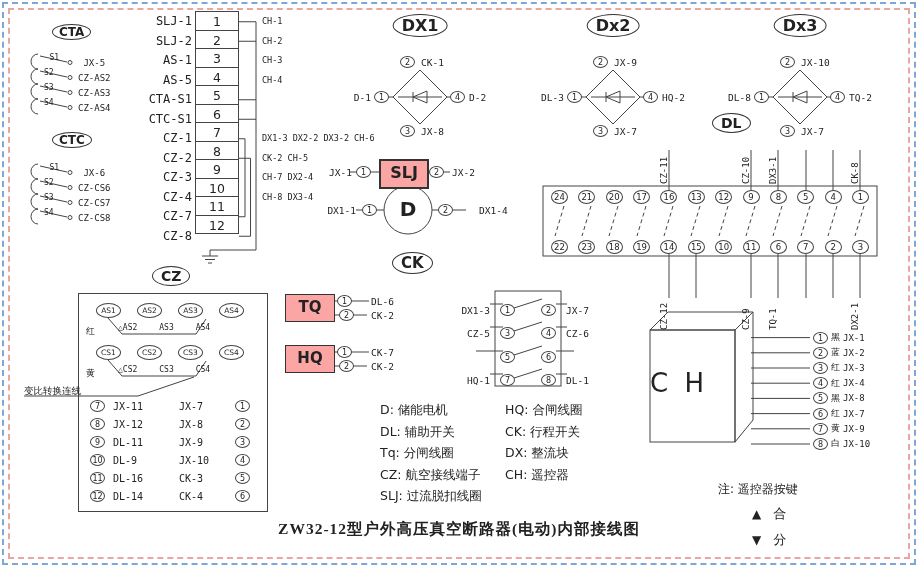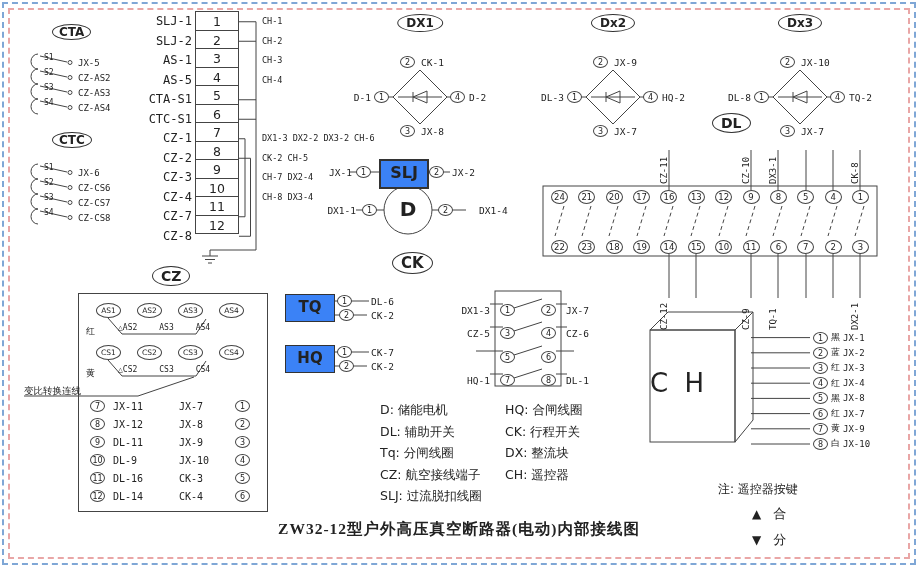--- a/index.html
+++ b/index.html
@@ -7,30 +7,30 @@
          font-family:"DejaVu Sans",sans-serif;color:#222;}
   .abs{position:absolute;}
   .border-outer{position:absolute;inset:2px;border:2px dashed #7fa7d6;pointer-events:none;}
   .border-inner{position:absolute;inset:8px;border:2px dashed #e9a6a6;pointer-events:none;}
   svg.wires{position:absolute;left:0;top:0;}
   .lbl{font-family:"DejaVu Sans Mono",monospace;font-size:9.5px;white-space:nowrap;}
   .pin{display:inline-block;min-width:15px;height:12px;line-height:11px;border:1px solid #444;
        border-radius:50%;font-size:8px;text-align:center;background:#fff;padding:0 1px;
        box-sizing:border-box;font-family:"DejaVu Sans",sans-serif;}
   .comp-ellipse{display:inline-block;border:1.6px solid #333;border-radius:50%;padding:1px 8px;
-       font-weight:bold;font-size:12px;background:#fff;}
+       font-weight:bold;font-size:16px;background:#fff;}
   
   .tb-cell{width:44px;height:19.5px;line-height:19.5px;border:1px solid #444;margin-top:-1px;
        text-align:center;font-size:12.5px;background:#fff;box-sizing:border-box;}
   .tb-l{height:19.5px;line-height:19.5px;font-size:12px;font-family:"DejaVu Sans Mono",monospace;
        text-align:right;white-space:nowrap;}
   .tb-r{height:19.5px;line-height:19.5px;font-size:8.5px;font-family:"DejaVu Sans Mono",monospace;
        white-space:nowrap;}
   
-  .tap-row{height:15px;display:flex;align-items:center;}
+  .tap-row{height:15px;display:flex;align-items:center;justify-content:center;}
   .tapname{width:24px;font-size:8px;font-family:"DejaVu Sans Mono",monospace;transform:translateY(-5px);}
   .tapwire{margin-left:10px;font-size:9px;font-family:"DejaVu Sans Mono",monospace;white-space:nowrap;}
   
   .rect-group{position:absolute;top:12px;width:170px;height:130px;}
   .rect-group .comp-ellipse{position:absolute;left:50%;top:2px;transform:translateX(-50%);}
   
   .dl-row{position:absolute;width:318px;display:flex;justify-content:space-between;}
   .dl-pin{width:17px;height:14px;line-height:12px;font-size:8.5px;}
   .vlbl{position:absolute;transform:rotate(-90deg);transform-origin:0 0;
         font-family:"DejaVu Sans Mono",monospace;font-size:9px;white-space:nowrap;}
@@ -47,21 +47,21 @@
   .cz-colr{position:absolute;font-size:9px;}
   .cz-list-row{height:18px;display:flex;align-items:center;justify-content:space-between;width:160px;}
   .cz-lw{width:62px;margin-left:4px;font-size:10px;font-family:"DejaVu Sans Mono",monospace;}
   .cz-rw{width:52px;font-size:10px;font-family:"DejaVu Sans Mono",monospace;}
   
   .ch-row{height:15.2px;display:flex;align-items:center;gap:3px;font-size:9px;}
   .ch-wire{font-family:"DejaVu Sans Mono",monospace;}
   
   .leg-row{height:21.5px;display:flex;font-size:12.5px;}
   .leg-c1{width:125px;}
-  .boxcomp{position:absolute;border:1.6px solid #333;background:#3b82f6;text-align:center;font-weight:bold;}
+  .boxcomp{position:absolute;border:1.6px solid #333;background:#fca5a5;text-align:center;font-weight:bold;}
   .title{position:absolute;left:0;right:0;text-align:center;font-size:15.5px;font-weight:bold;letter-spacing:1px;font-family:Liberation Serif, serif;}
   .note-sym{font-size:12px;margin-right:12px;}
 </style>
 </head>
 <body>
 
 <div class="stage">
   <div class="border-outer"></div>
   <div class="border-inner"></div>
 

